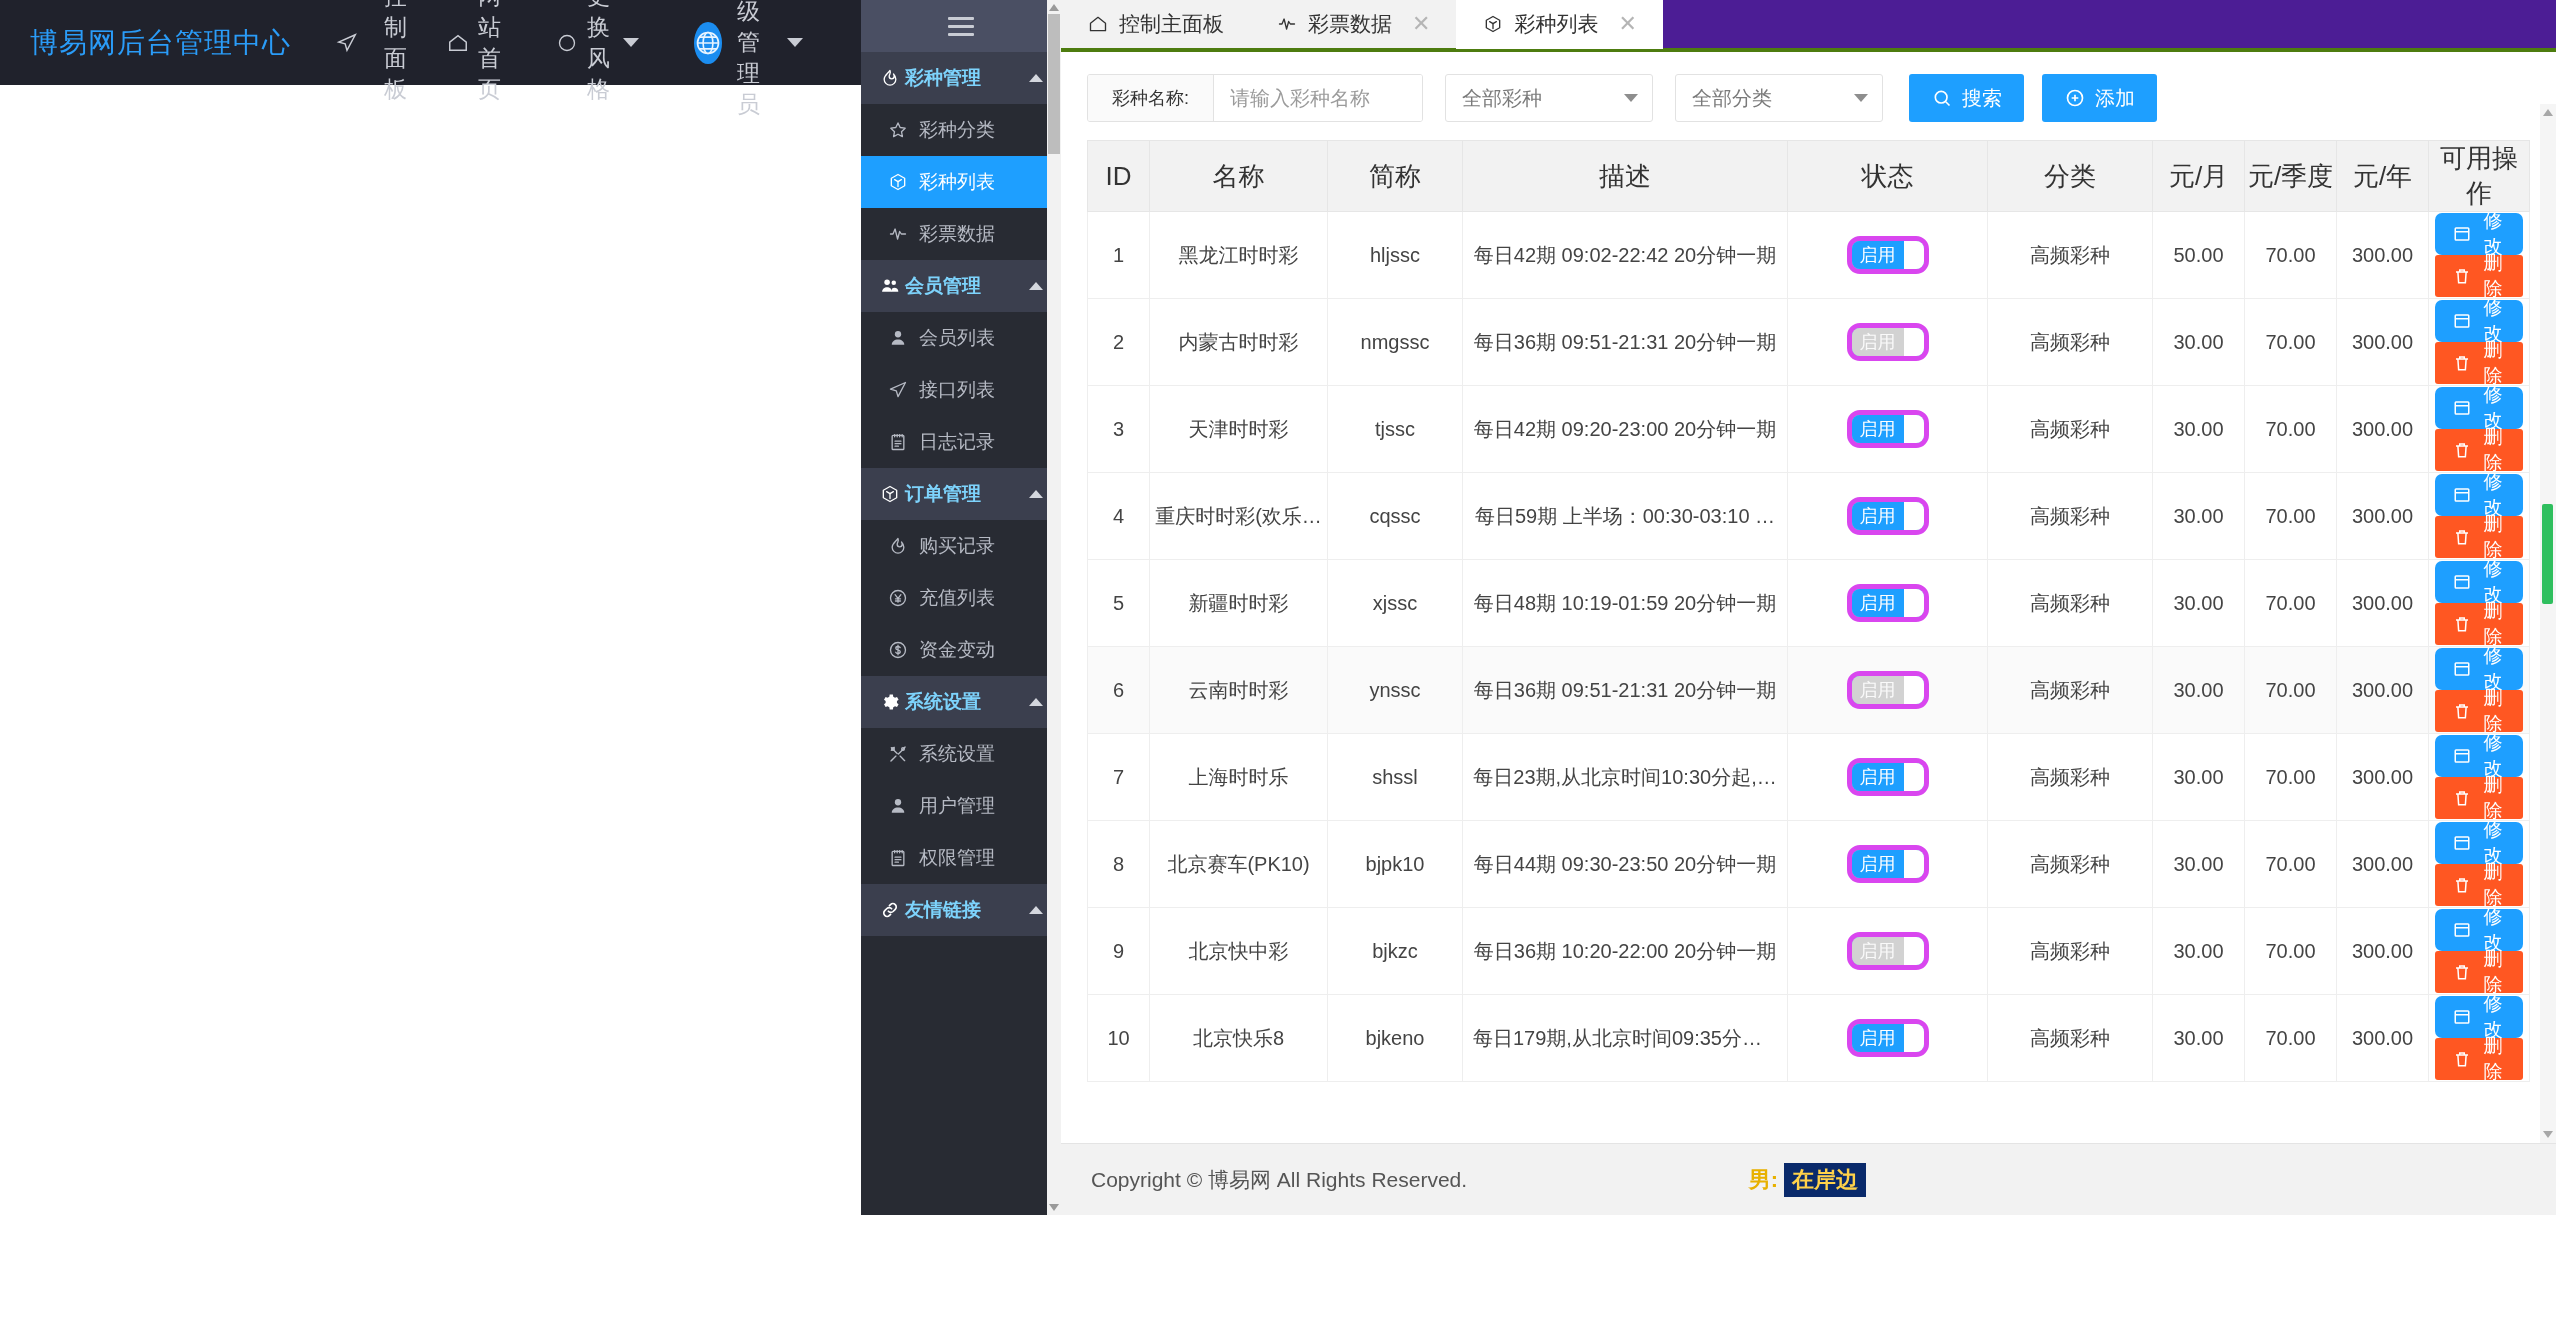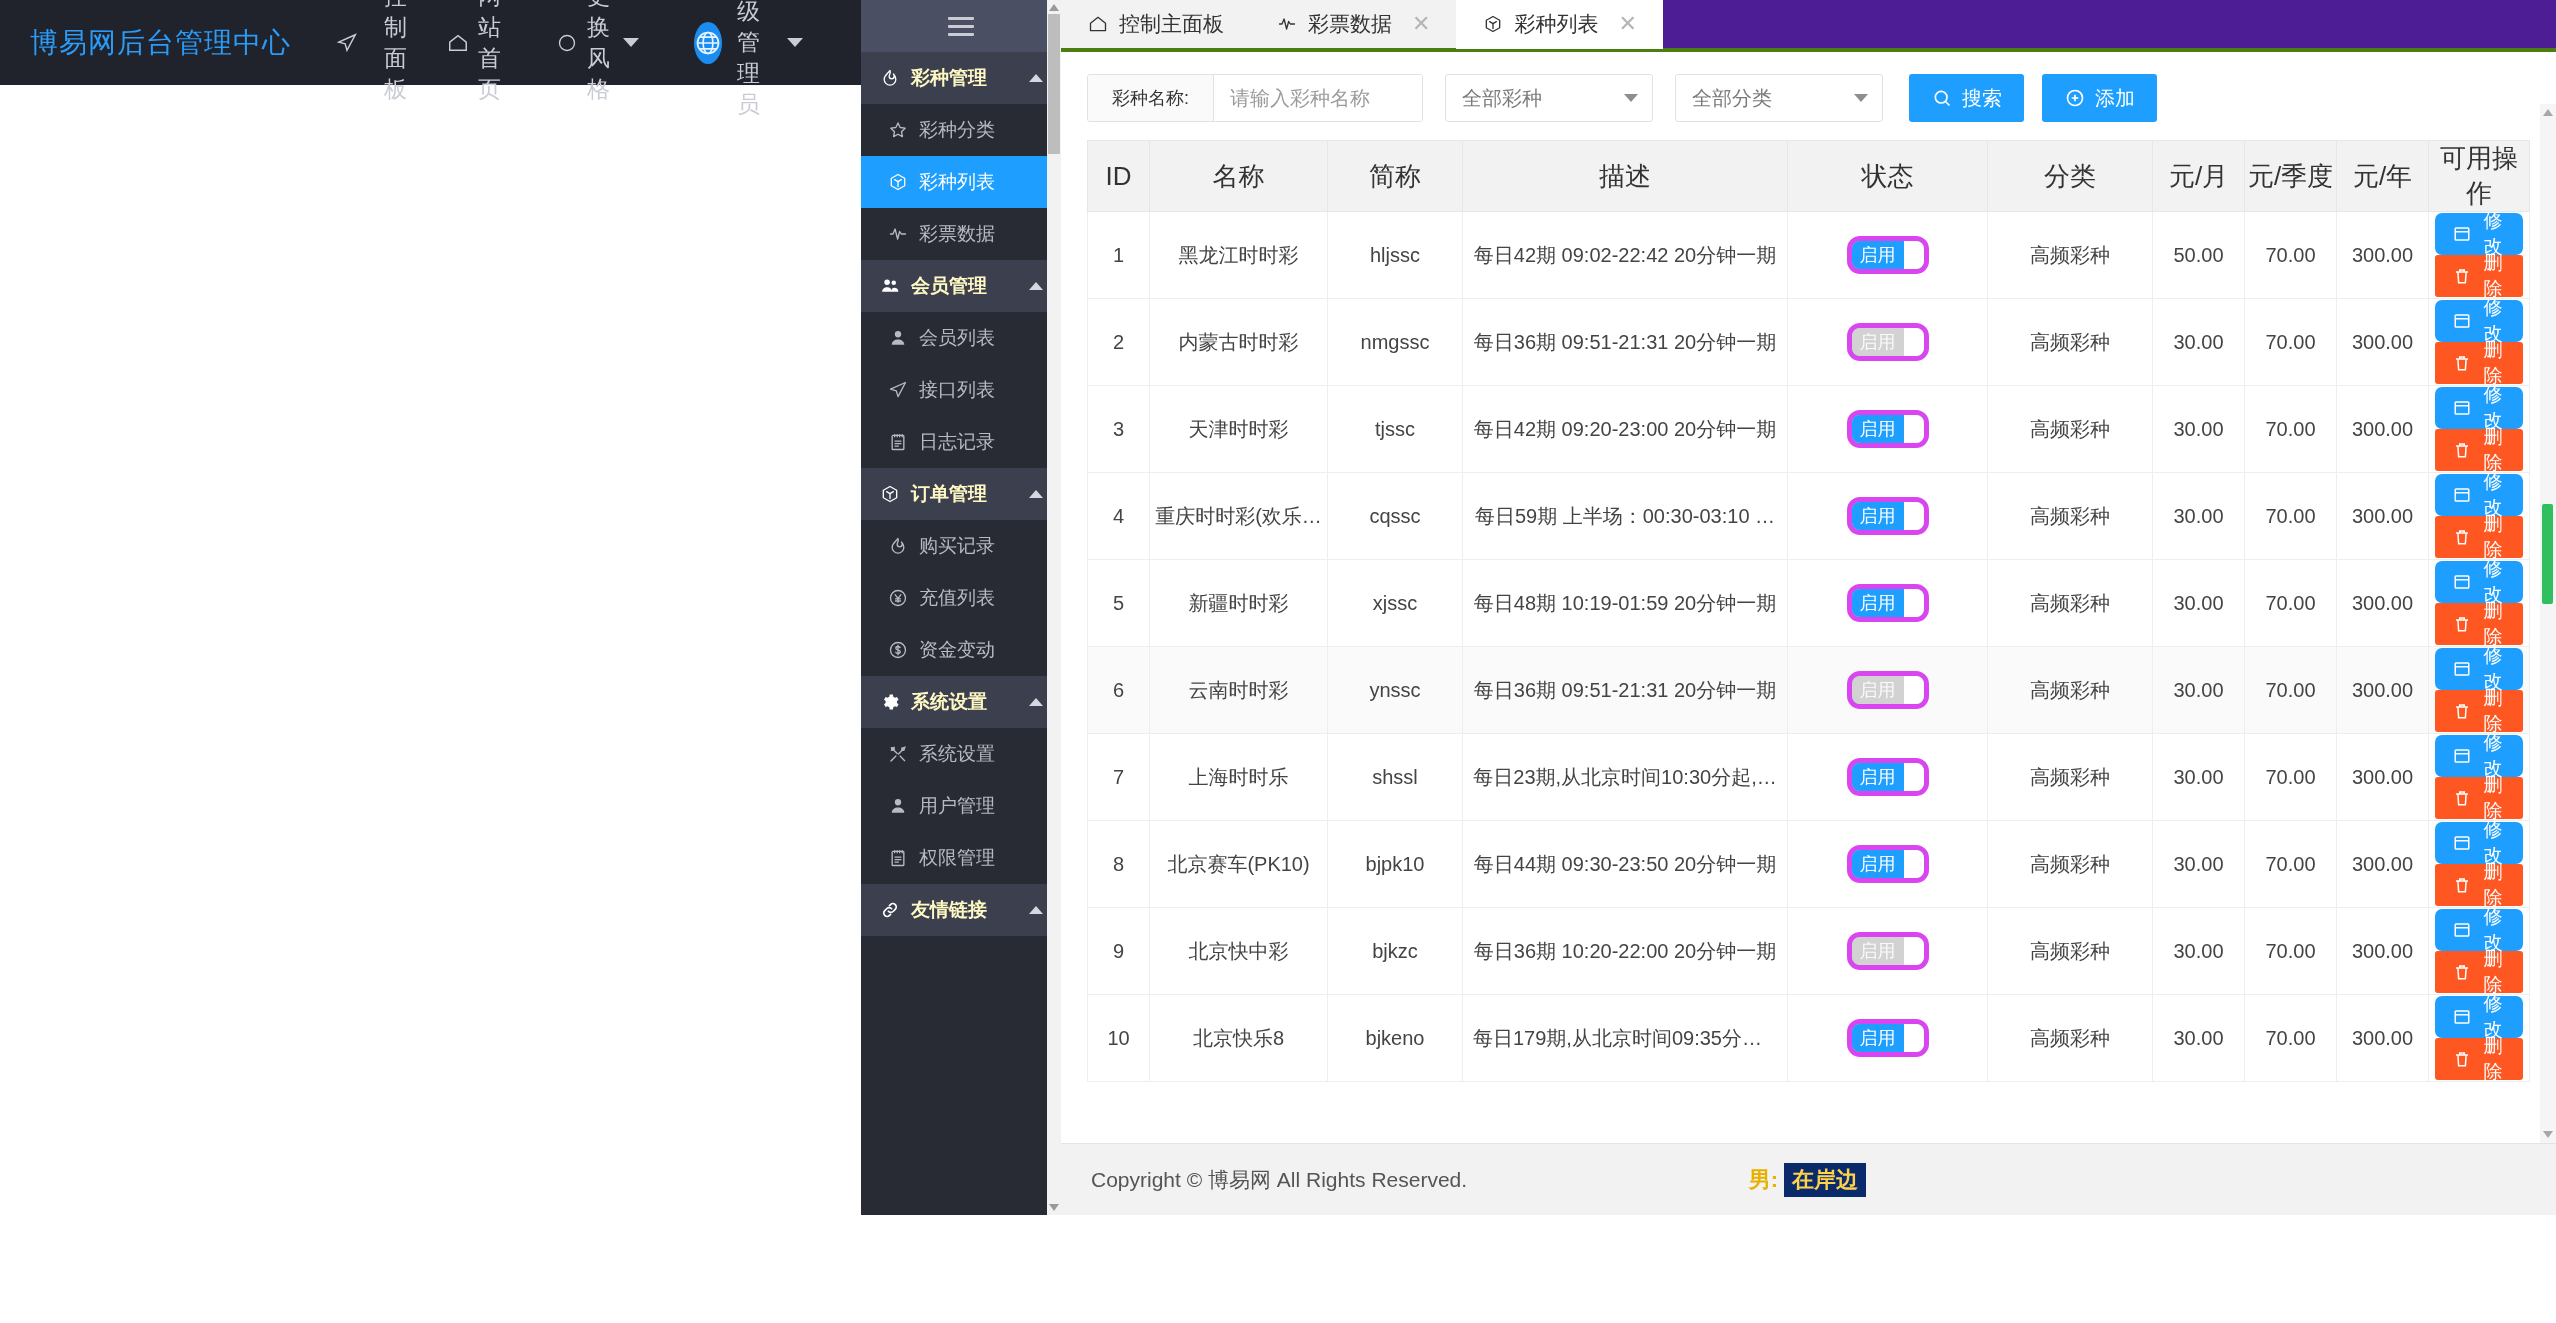--- a/index.html
+++ b/index.html
@@ -44,22 +44,22 @@
     width: 200px; flex: 0 0 200px; background: #282b33; overflow: hidden;
     position: relative;
   }
   .side-toggle {
     height: 52px; background: #4a4f63; display: flex; align-items: center;
     justify-content: center; color: #d4d7de; font-size: 24px;
   }
   .hamburger { display: inline-block; width: 26px; }
   .hamburger span { display: block; height: 3px; background: #c9ccd4; margin: 5px 0; border-radius: 1px; }
   .nav-group {
-    height: 52px; background: #3b3f4e; color: #fef9c3; font-size: 19px;
-    display: flex; align-items: center; padding-left: 18px; gap: 10px; font-weight: bold;
+    height: 52px; background: #3b3f4e; color: #7dd3fc; font-size: 19px;
+    display: flex; align-items: center; padding-left: 18px; gap: 4px; font-weight: bold;
     position: relative;
   }
   .nav-group .grp-caret {
     position: absolute; right: 18px; width: 0; height: 0;
     border-left: 7px solid transparent; border-right: 7px solid transparent;
     border-bottom: 8px solid #d4d7de;
   }
   .nav-item {
     height: 52px; color: #b6bac4; font-size: 19px;
     display: flex; align-items: center; padding-left: 26px; gap: 10px;

